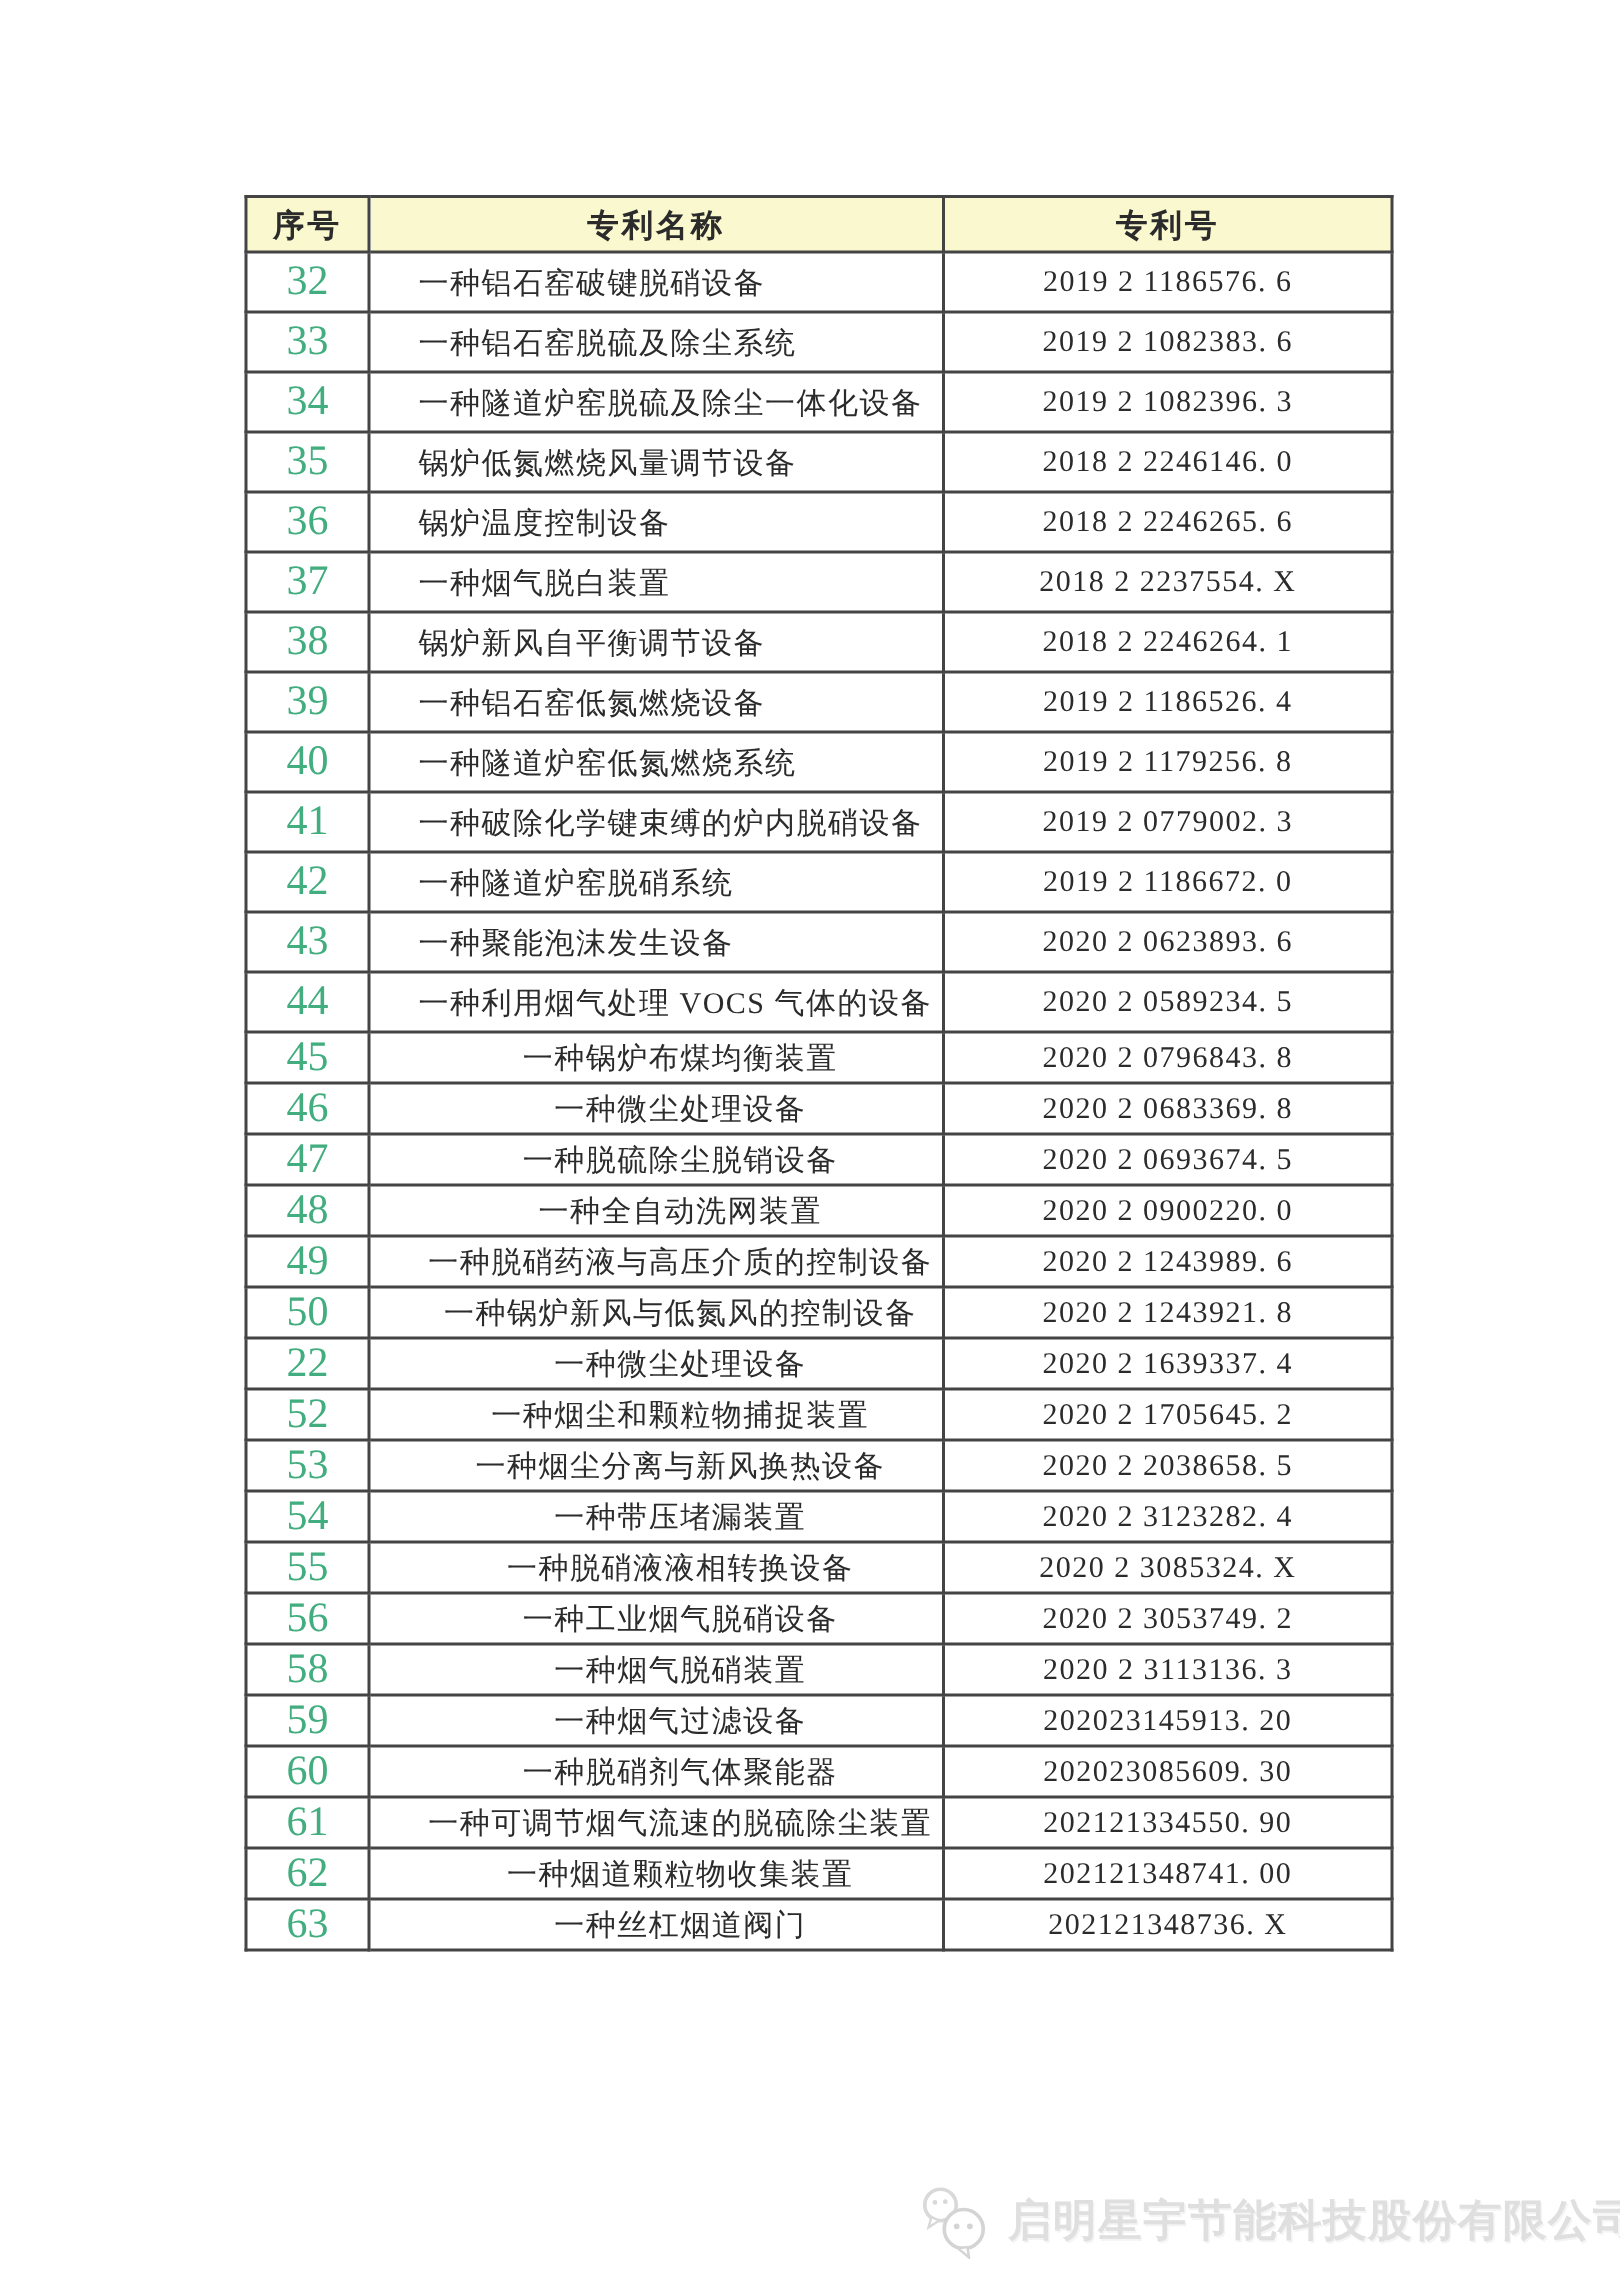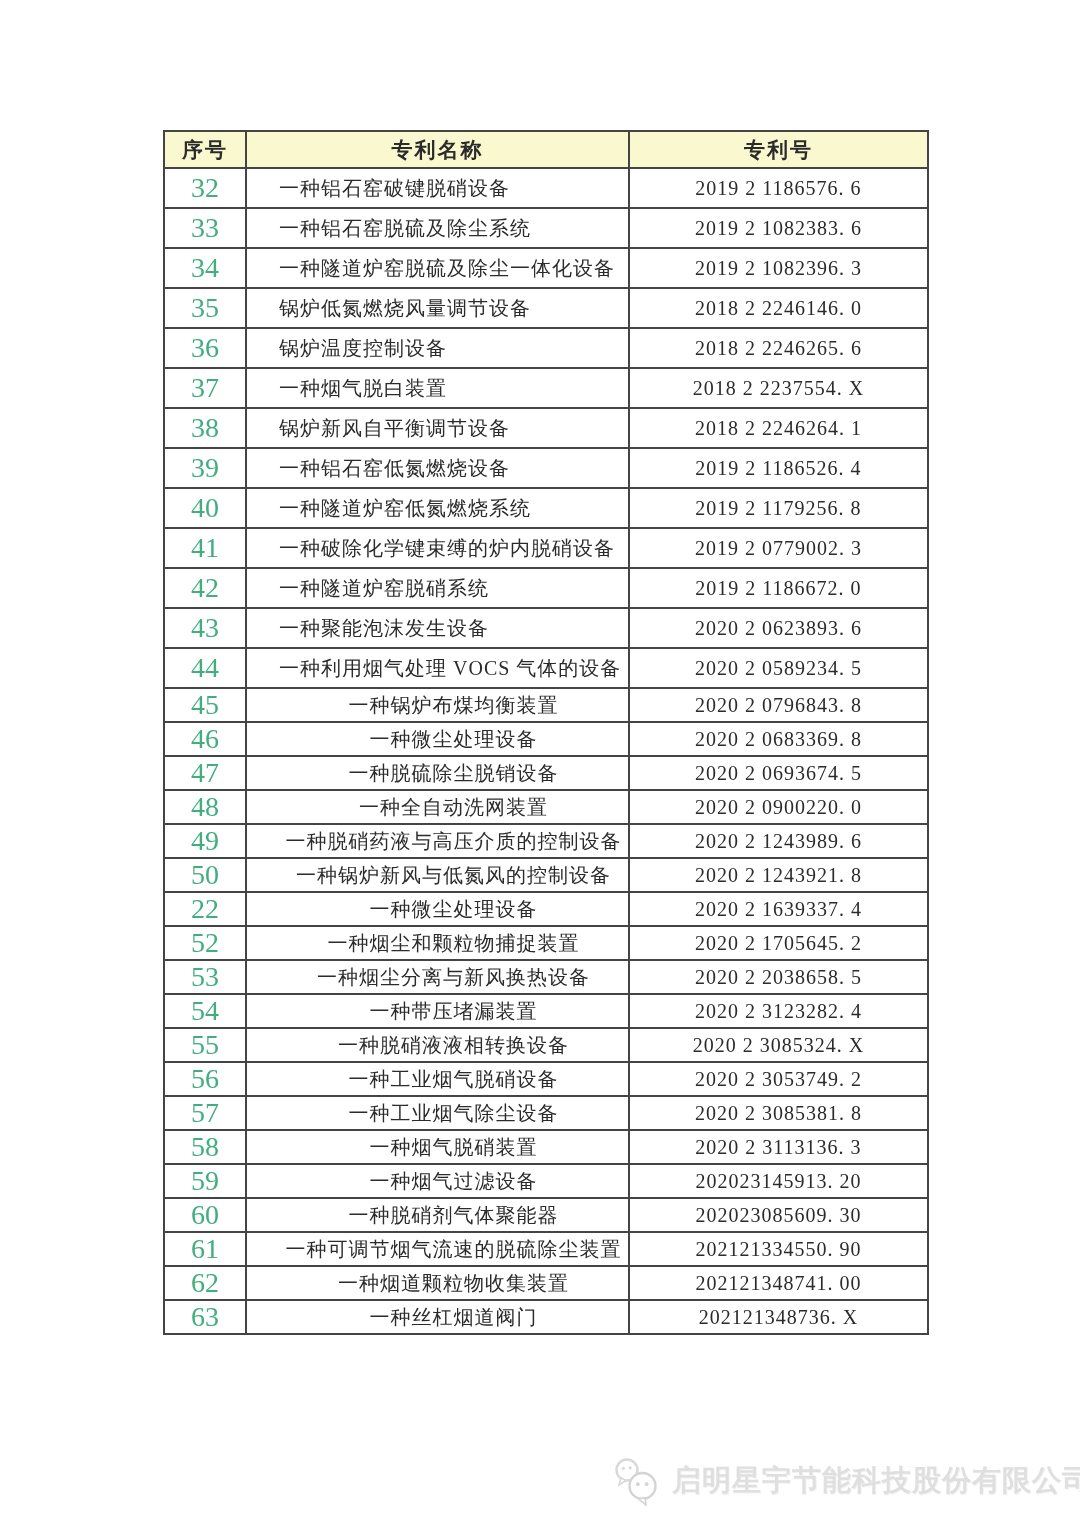--- a/index.html
+++ b/index.html
@@ -221,25 +221,20 @@
           <td class="col-no">55</td>
           <td class="col-name">一种脱硝液液相转换设备</td>
           <td class="col-number">2020 2 3085324. X</td>
         </tr>
         <tr class="row-short">
           <td class="col-no">56</td>
           <td class="col-name">一种工业烟气脱硝设备</td>
           <td class="col-number">2020 2 3053749. 2</td>
         </tr>
         <tr class="row-short">
-          <td class="col-no">57</td>
-          <td class="col-name">一种工业烟气除尘设备</td>
-          <td class="col-number">2020 2 3085381. 8</td>
-        </tr>
-        <tr class="row-short">
           <td class="col-no">58</td>
           <td class="col-name">一种烟气脱硝装置</td>
           <td class="col-number">2020 2 3113136. 3</td>
         </tr>
         <tr class="row-short">
           <td class="col-no">59</td>
           <td class="col-name">一种烟气过滤设备</td>
           <td class="col-number">202023145913. 20</td>
         </tr>
         <tr class="row-short">

